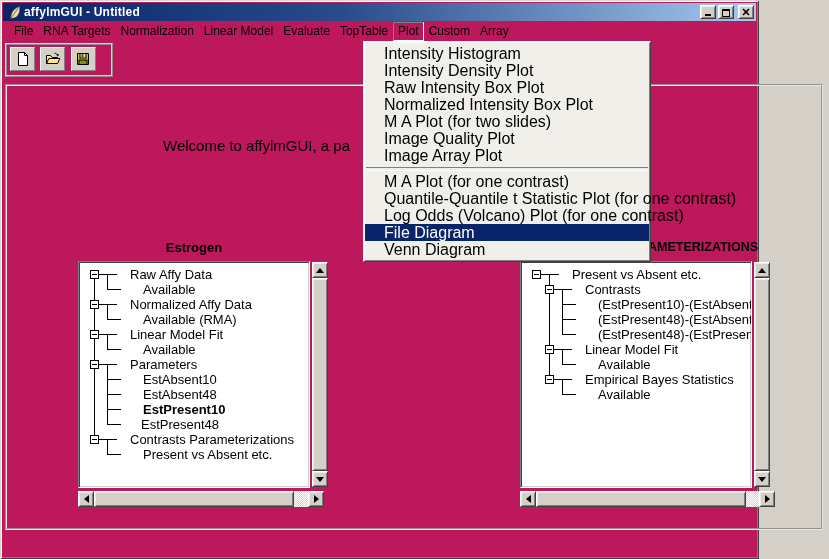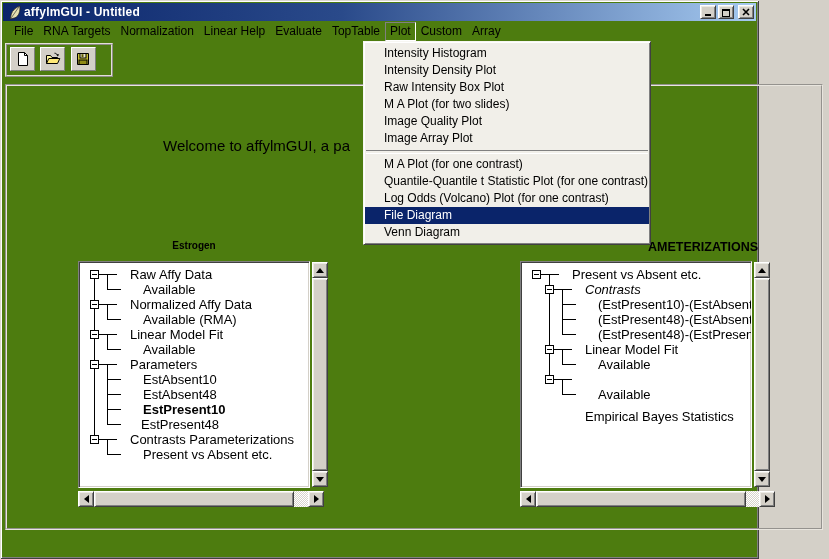--- a/index.html
+++ b/index.html
@@ -1,19 +1,19 @@
 <!DOCTYPE html>
 <html><head>
 <meta charset="utf-8">
 <style>
   *{margin:0;padding:0;box-sizing:border-box}
   html,body{width:829px;height:559px}
   body{font-family:"Liberation Sans",sans-serif;background:#d4d0c8;overflow:hidden}
 
-  .window{position:relative;width:759px;height:559px;background:#4d7c0f;
+  .window{position:relative;width:759px;height:559px;background:#be185d;
     box-shadow:inset 1px 1px 0 #dcd8d0,inset -1px -1px 0 #404040,
                inset 2px 2px 0 #ffffff,inset -2px -2px 0 #808080}
 
   
   .titlebar{position:absolute;left:3px;top:3px;right:3px;height:18px;
     background:linear-gradient(90deg,#0a246a 0%,#2a4a8a 45%,#a6caf0 100%);
     display:flex;align-items:center;padding:0 2px;color:#fff}
   .title-icon{width:15px;height:15px;margin:0 2px;flex:0 0 auto}
   .title-text{flex:1;font-size:12px;font-weight:bold;white-space:nowrap;letter-spacing:.2px}
   .wbtn{width:16px;height:14px;margin-left:2px;background:#d4d0c8;border:1px solid;
@@ -34,21 +34,21 @@
   .toolbar{position:absolute;left:5px;top:43px;width:108px;height:34px;
     border:2px ridge #e3e0d8;padding:2px 0 0 3px}
   .tbtn{display:inline-block;width:25px;height:24px;margin-right:1px;background:#d4d0c8;
     border:1px solid;border-color:#fff #808080 #808080 #fff;
     text-align:center;padding-top:3px;vertical-align:top}
 
   
   .mainframe{position:absolute;left:5px;top:84px;width:818px;height:446px;border:2px groove #e8e5de}
   .welcome{position:absolute;left:163px;top:137px;font-size:15px;white-space:nowrap;color:#000}
 
-  .panel-title{position:absolute;font-weight:bold;font-size:10px;color:#000;white-space:nowrap}
+  .panel-title{position:absolute;font-weight:bold;font-size:13px;color:#000;white-space:nowrap}
   .tree-box{position:absolute;background:#fff;border:1px solid;
     border-color:#808080 #fff #fff #808080;
     box-shadow:inset 1px 1px 0 #404040,inset -1px -1px 0 #d4d0c8;overflow:hidden}
   .tree-canvas{position:absolute;left:3px;top:5px;right:2px;bottom:2px}
   .tln{position:absolute;background:#000}
   .tbox{position:absolute;width:9px;height:9px;background:#fff;border:1px solid #000}
   .tbox::after{content:'';position:absolute;left:1px;right:1px;top:3px;height:1px;background:#000}
   .tlabel{position:absolute;height:15px;line-height:15px;font-size:13px;white-space:nowrap;color:#000}
 
   
@@ -65,21 +65,21 @@
   .tri{width:0;height:0}
   .tri-up{border-left:4px solid transparent;border-right:4px solid transparent;border-bottom:5px solid #000}
   .tri-down{border-left:4px solid transparent;border-right:4px solid transparent;border-top:5px solid #000}
   .tri-left{border-top:4px solid transparent;border-bottom:4px solid transparent;border-right:5px solid #000}
   .tri-right{border-top:4px solid transparent;border-bottom:4px solid transparent;border-left:5px solid #000}
 
   
   .plot-menu{position:absolute;left:363px;top:41px;width:288px;z-index:50;background:#f1efe9;
     border:1px solid;border-color:#f7f6f2 #404040 #404040 #f7f6f2;
     box-shadow:inset 1px 1px 0 #fff,inset -1px -1px 0 #808080;padding:3px 1px}
-  .mitem{height:17px;line-height:17px;padding-left:19px;font-size:12px;white-space:nowrap;color:#000}
+  .mitem{height:17px;line-height:17px;padding-left:19px;font-size:16px;white-space:nowrap;color:#000}
   .mitem.hi{background:#0a246a;color:#fff}
   .msep{height:9px;position:relative}
   .msep::after{content:'';position:absolute;left:1px;right:1px;top:3px;height:2px;
     border-top:1px solid #808080;border-bottom:1px solid #fff}
 
   .status-bar{position:absolute;left:5px;top:533px;width:818px;height:20px}
 </style>
 </head>
 <body>
 
@@ -99,21 +99,21 @@
     <span class="wbtn">
         <span class="gmax"></span>
       </span>
     <span class="wbtn close">
       <svg width="8" height="8" viewBox="0 0 8 8">
         <path d="M1 1L7 7M7 1L1 7" stroke="#000" stroke-width="1.6"></path>
       </svg>
     </span>
   </div>
 
-  <div class="menubar"><span class="mbitem">File</span><span class="mbitem">RNA Targets</span><span class="mbitem">Normalization</span><span class="mbitem">Linear Help</span><span class="mbitem">Evaluate</span><span class="mbitem">TopTable</span><span class="mbitem open">Plot</span><span class="mbitem">Custom</span><span class="mbitem">Array</span></div>
+  <div class="menubar"><span class="mbitem">File</span><span class="mbitem">RNA Targets</span><span class="mbitem">Normalization</span><span class="mbitem">Linear Model</span><span class="mbitem">Evaluate</span><span class="mbitem">TopTable</span><span class="mbitem open">Plot</span><span class="mbitem">Custom</span><span class="mbitem">Array</span></div>
 
   <div class="toolbar">
     <span class="tbtn">
       <svg width="16" height="16" viewBox="0 0 16 16">
         <path d="M3.5 1.5h6l3 3v10h-9z" fill="#fff" stroke="#000"></path>
         <path d="M9.5 1.5v3h3" fill="none" stroke="#000"></path>
       </svg>
     </span>
     <span class="tbtn">
       <svg width="16" height="16" viewBox="0 0 16 16">
@@ -210,29 +210,29 @@
         <div class="tln" style="left: 38px; top: 67px; width: 14px; height: 1px;"></div>
         <div class="tln" style="left: 30px; top: 82px; width: 18px; height: 1px;"></div>
         <div class="tln" style="left: 38px; top: 82px; width: 1px; height: 15px;"></div>
         <div class="tln" style="left: 38px; top: 97px; width: 14px; height: 1px;"></div>
         <div class="tln" style="left: 30px; top: 112px; width: 18px; height: 1px;"></div>
         <div class="tln" style="left: 38px; top: 112px; width: 1px; height: 15px;"></div>
         <div class="tln" style="left: 38px; top: 127px; width: 14px; height: 1px;"></div>
         <div class="tbox" style="left: 8px; top: 3px;"></div>
         <div class="tlabel" style="left: 48px; top: 0px;">Present vs Absent etc.</div>
         <div class="tbox" style="left: 21px; top: 18px;"></div>
-        <div class="tlabel" style="left: 61px; top: 15px; font-style: italic;">Contrasts</div>
+        <div class="tlabel" style="left: 61px; top: 15px;">Contrasts</div>
         <div class="tlabel" style="left: 74px; top: 30px;">(EstPresent10)-(EstAbsent10)</div>
         <div class="tlabel" style="left: 74px; top: 45px;">(EstPresent48)-(EstAbsent48)</div>
         <div class="tlabel" style="left: 74px; top: 60px;">(EstPresent48)-(EstPresent10)</div>
         <div class="tbox" style="left: 21px; top: 78px;"></div>
         <div class="tlabel" style="left: 61px; top: 75px;">Linear Model Fit</div>
         <div class="tlabel" style="left: 74px; top: 90px;">Available</div>
         <div class="tbox" style="left: 21px; top: 108px;"></div>
-        <div class="tlabel" style="left: 61px; top: 105px; margin-top: 37px;">Empirical Bayes Statistics</div>
+        <div class="tlabel" style="left: 61px; top: 105px;">Empirical Bayes Statistics</div>
         <div class="tlabel" style="left: 74px; top: 120px;">Available</div>
       </div>
   </div>
   <div class="sb" style="left:754px;top:262px;width:16px;height:225px">
     <div class="sbbtn" style="left:0;top:0">
         <span class="tri tri-up"></span>
       </div>
     <div class="sbthumb" style="left:0;top:16px;width:16px;height:193px"></div>
     <div class="sbbtn" style="left:0;bottom:0">
         <span class="tri tri-down"></span>
@@ -245,20 +245,21 @@
     <div class="sbthumb" style="left:16px;top:0;width:210px;height:16px"></div>
     <div class="sbbtn" style="right:0;top:0">
         <span class="tri tri-right"></span>
       </div>
   </div>
 
   <div class="plot-menu">
       <div class="mitem">Intensity Histogram</div>
       <div class="mitem">Intensity Density Plot</div>
       <div class="mitem">Raw Intensity Box Plot</div>
+      <div class="mitem">Normalized Intensity Box Plot</div>
       <div class="mitem">M A Plot (for two slides)</div>
       <div class="mitem">Image Quality Plot</div>
       <div class="mitem">Image Array Plot</div>
       <div class="msep"></div>
       <div class="mitem">M A Plot (for one contrast)</div>
       <div class="mitem">Quantile-Quantile t Statistic Plot (for one contrast)</div>
       <div class="mitem">Log Odds (Volcano) Plot (for one contrast)</div>
       <div class="mitem hi">File Diagram</div>
       <div class="mitem">Venn Diagram</div>
     </div>

